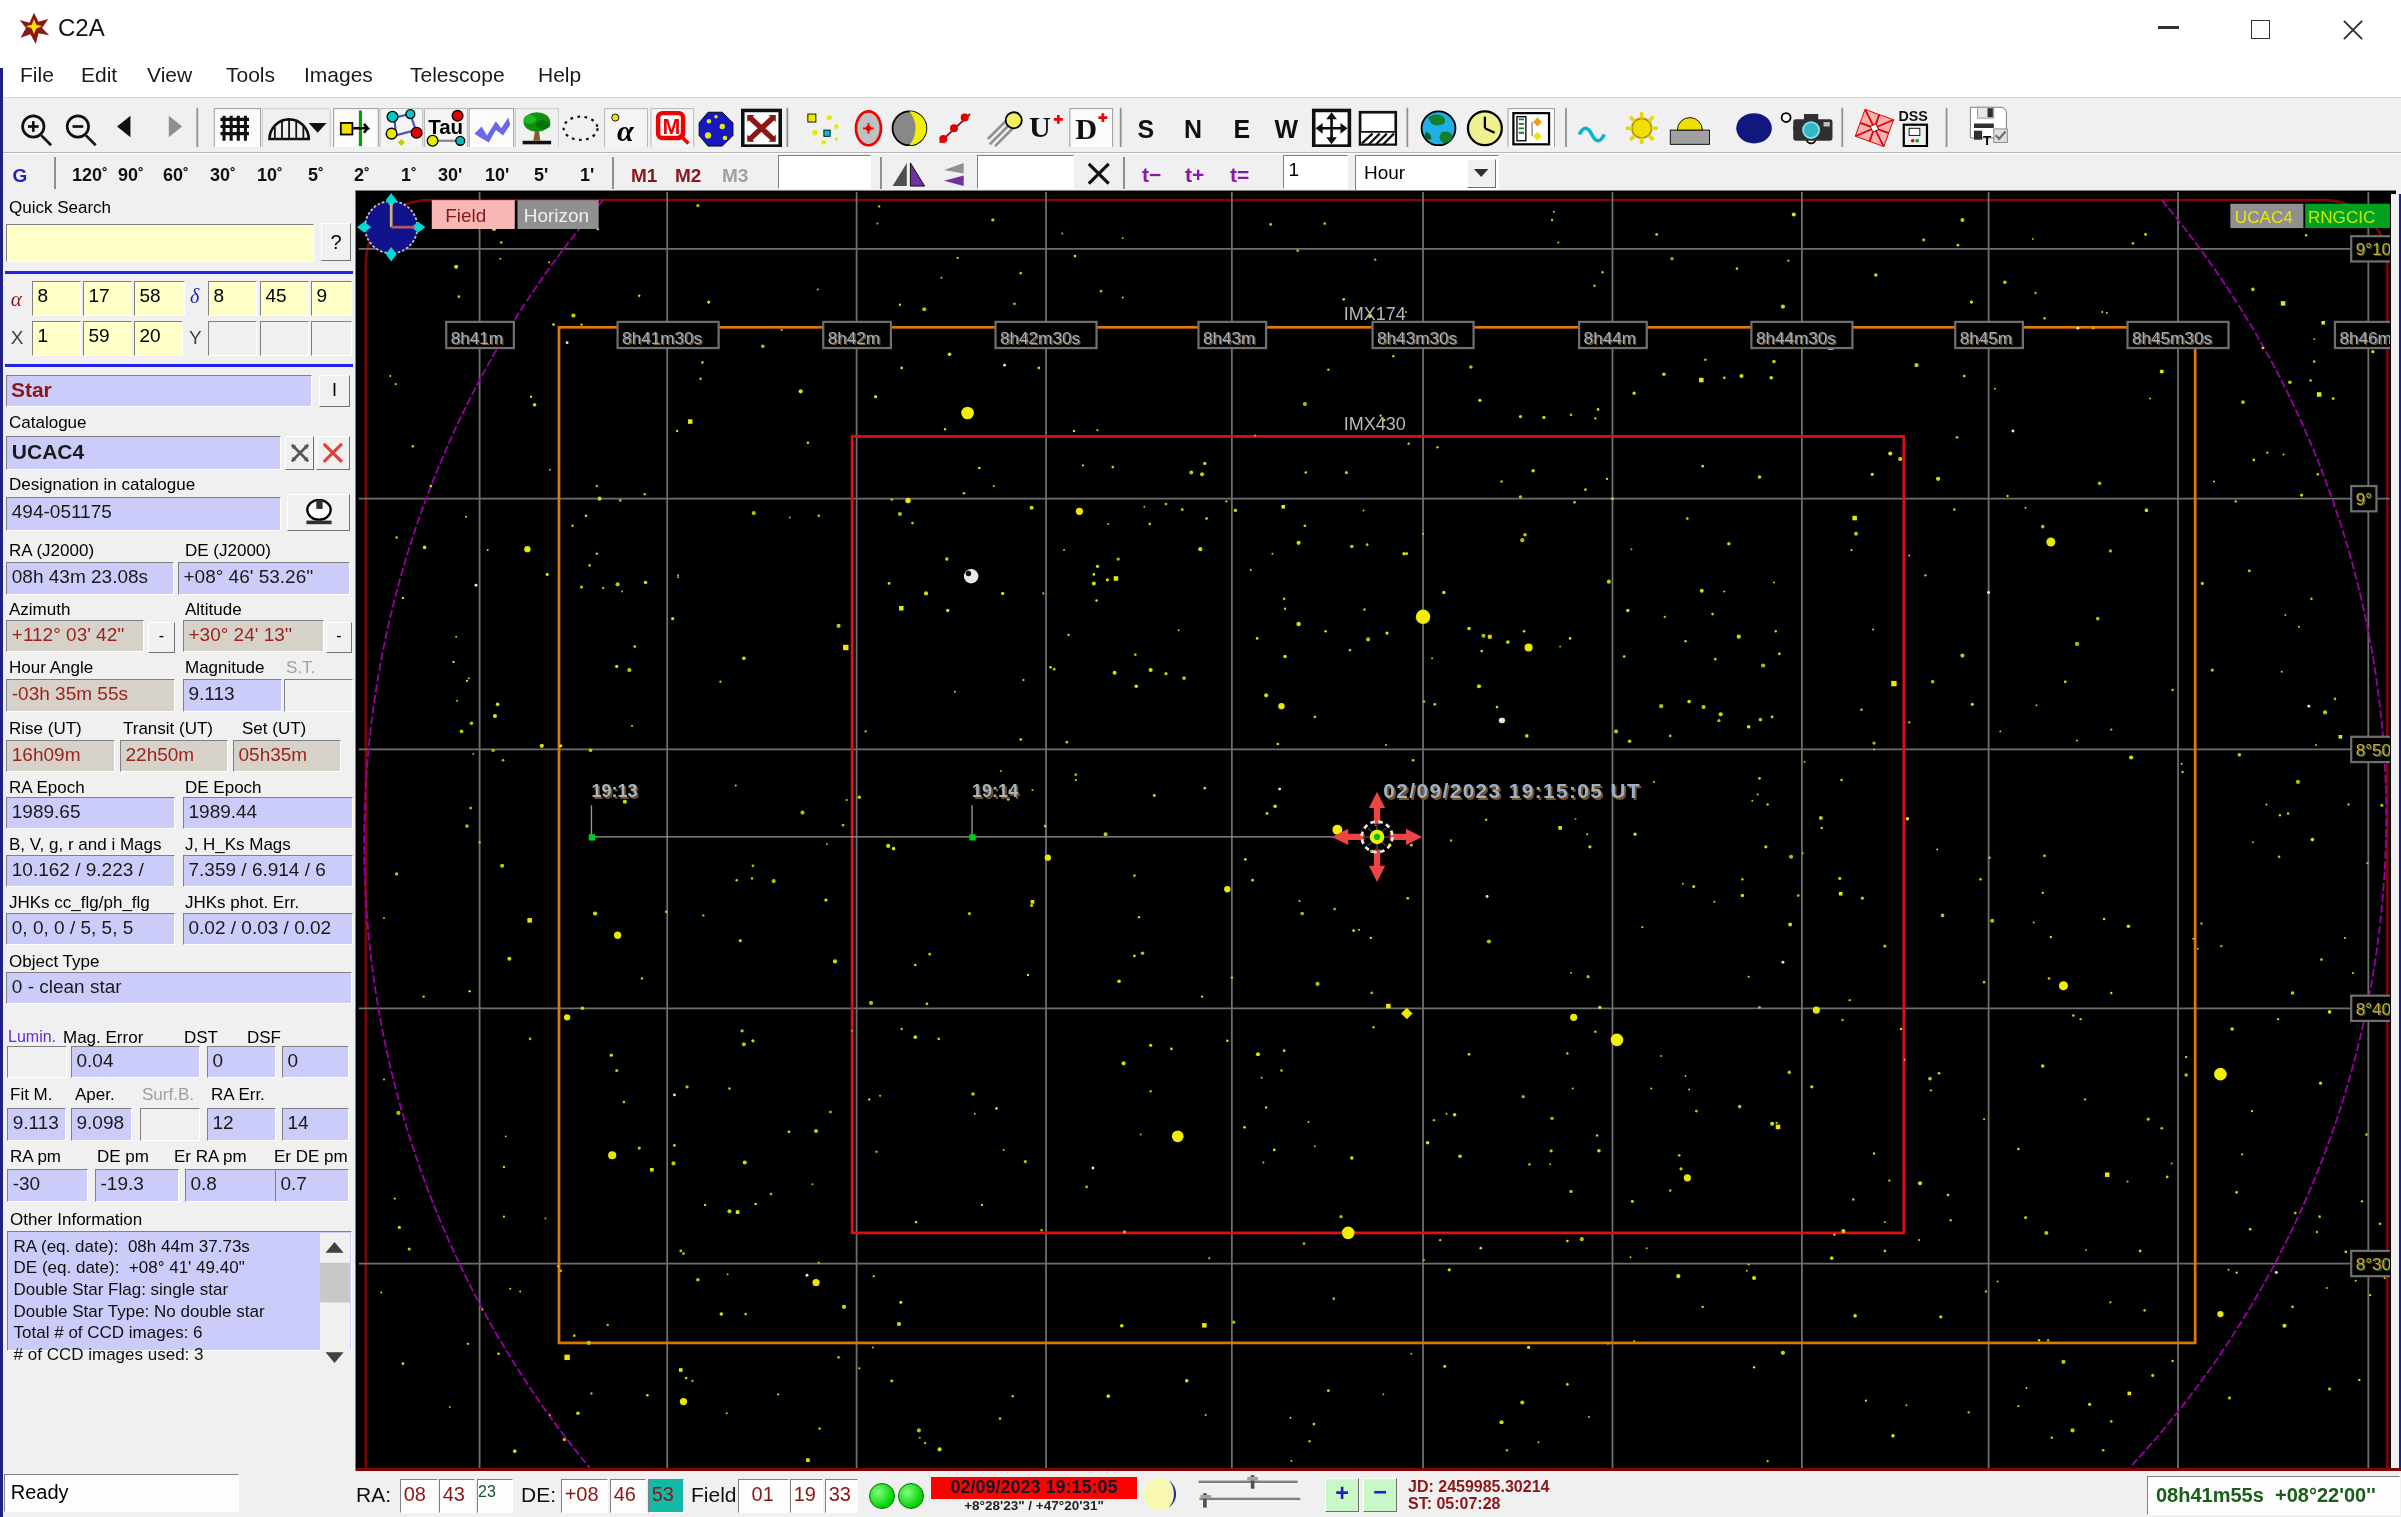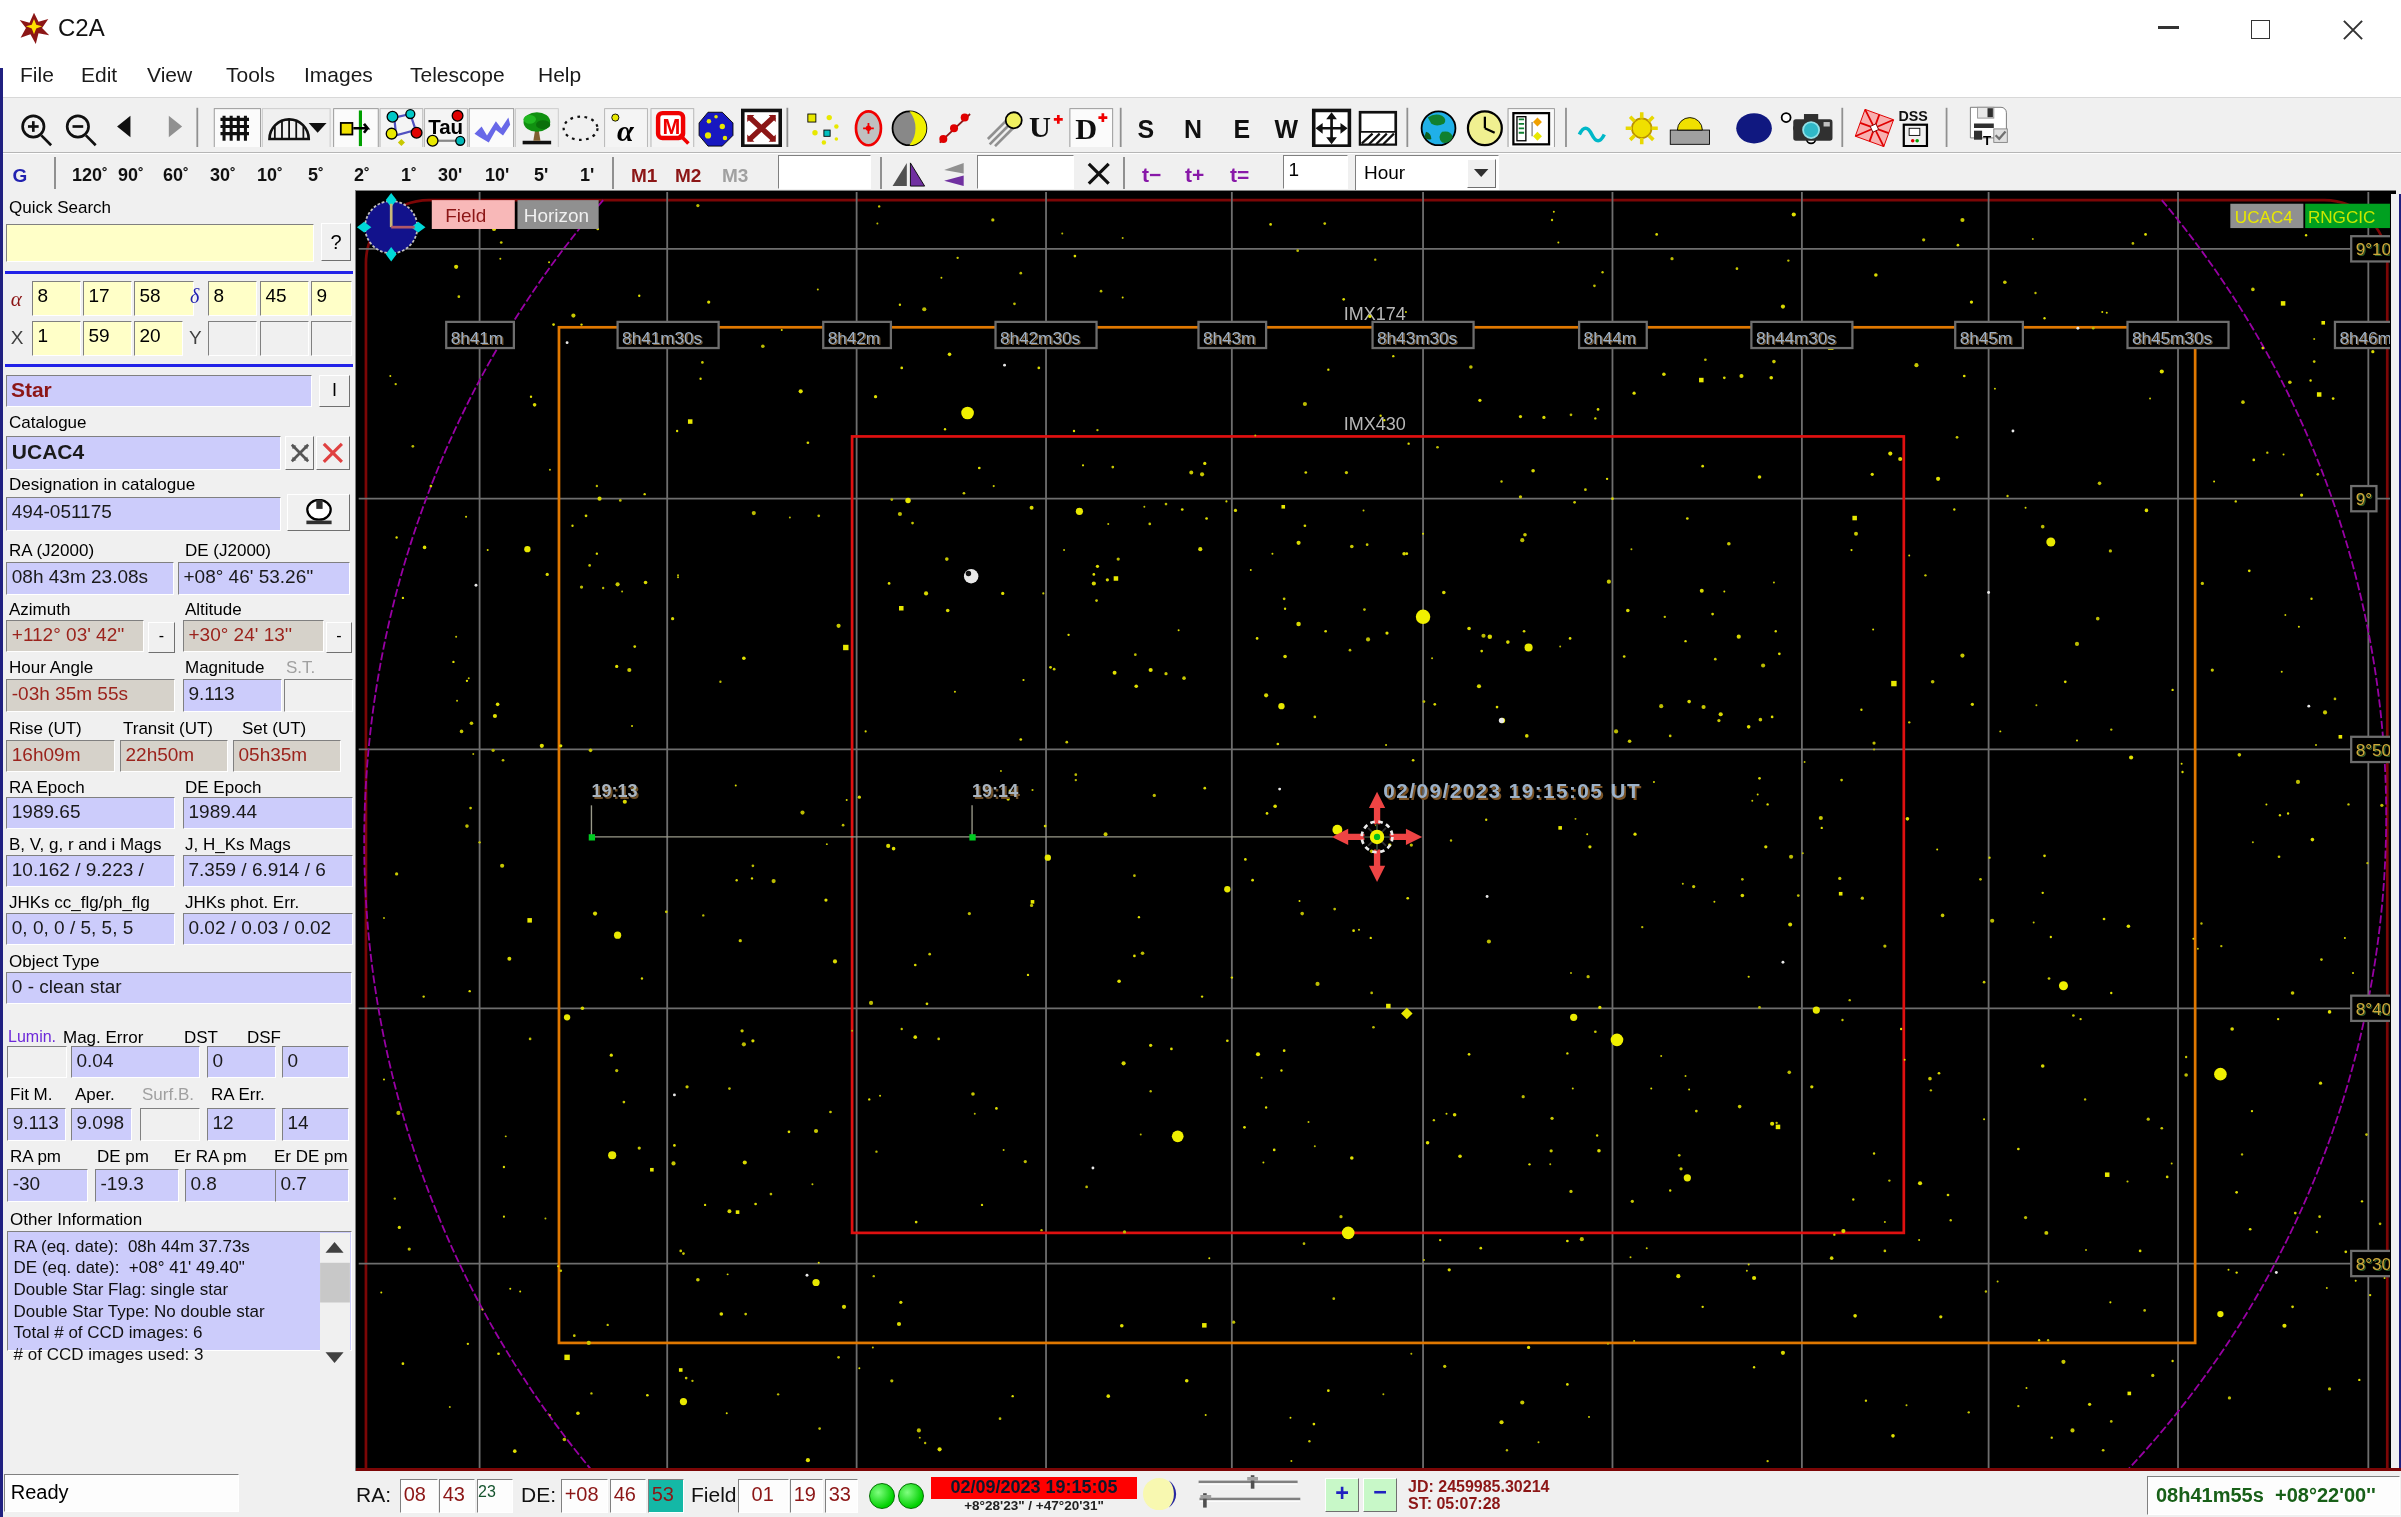--- a/index.html
+++ b/index.html
@@ -306,21 +306,21 @@
     </svg></div>
 
 <div class="abs" style="left:0;top:194px;width:358px;height:1279px;background:#f0f0f0"></div>
 <div class="lbl" style="left:9px;top:198px">Quick Search</div>
 <div class="sunk yel" style="left:6.3px;top:224px;width:308px;height:38px"></div>
 <div class="btn" style="left:321px;top:223px;width:30px;height:38px;font-size:20px;line-height:36px">?</div>
 <div class="abs" style="left:4.5px;top:271px;width:348px;height:2.7px;background:#2222e8"></div>
 <div class="abs" style="left:10.8px;top:287px;font-size:21px;font-style:italic;color:#8c1616;font-family:'Liberation Serif',serif">α</div>
 <div class="sunk yel fld" style="left:32px;top:281px;width:49px;height:35px">8</div>
 <div class="sunk yel fld" style="left:83px;top:281px;width:49px;height:35px">17</div>
-<div class="sunk yel fld" style="left:134px;top:281px;width:60px;height:35px">58</div>
+<div class="sunk yel fld" style="left:134px;top:281px;width:51px;height:35px">58</div>
 <div class="abs" style="left:190px;top:285px;font-size:20px;font-style:italic;color:#2222b0;font-family:'Liberation Serif',serif">δ</div>
 <div class="sunk yel fld" style="left:208px;top:281px;width:49px;height:35px">8</div>
 <div class="sunk yel fld" style="left:260px;top:281px;width:49px;height:35px">45</div>
 <div class="sunk yel fld" style="left:311px;top:281px;width:41px;height:35px">9</div>
 <div class="abs" style="left:10.8px;top:327px;font-size:19px;color:#404040">X</div>
 <div class="sunk yel fld" style="left:32px;top:321px;width:49px;height:35px">1</div>
 <div class="sunk yel fld" style="left:83px;top:321px;width:49px;height:35px">59</div>
 <div class="sunk yel fld" style="left:134px;top:321px;width:49px;height:35px">20</div>
 <div class="abs" style="left:189px;top:327px;font-size:19px;color:#404040">Y</div>
 <div class="sunk" style="left:208px;top:321px;width:49px;height:35px;background:#f0f0f0"></div>

